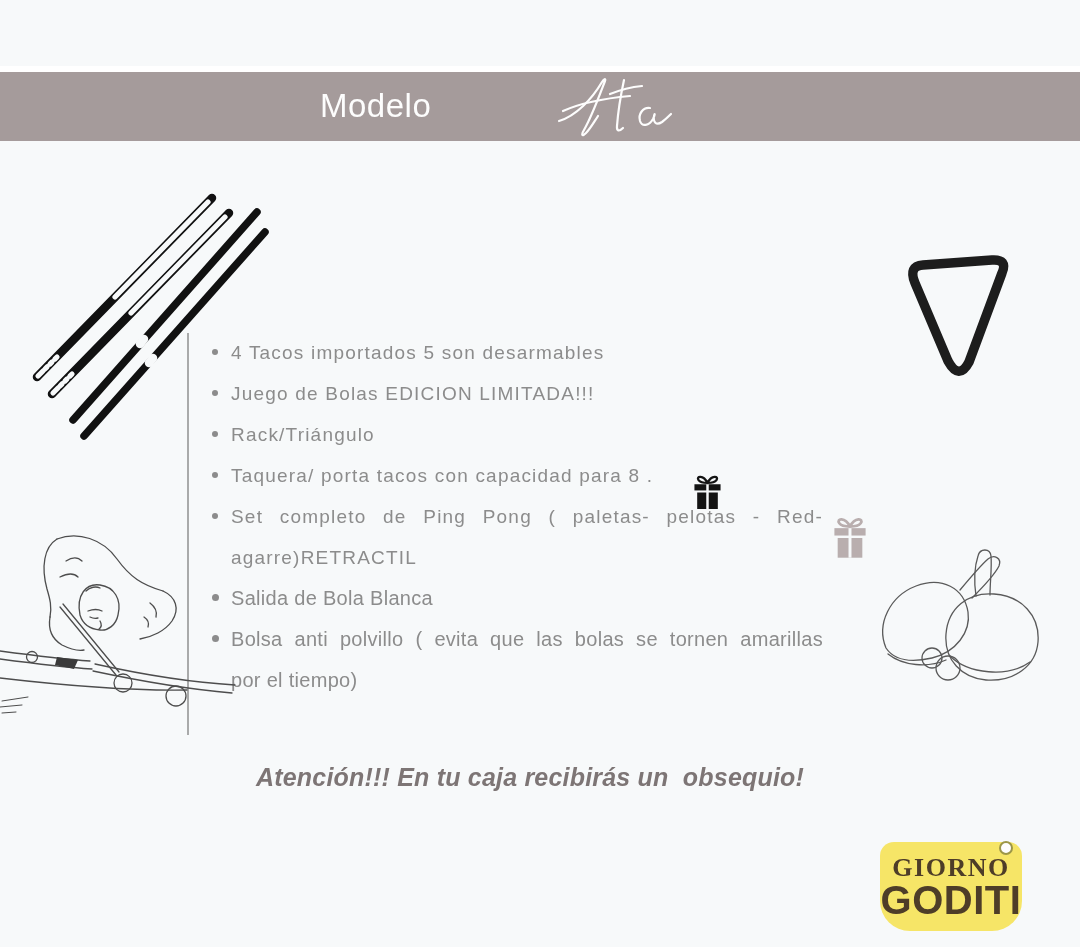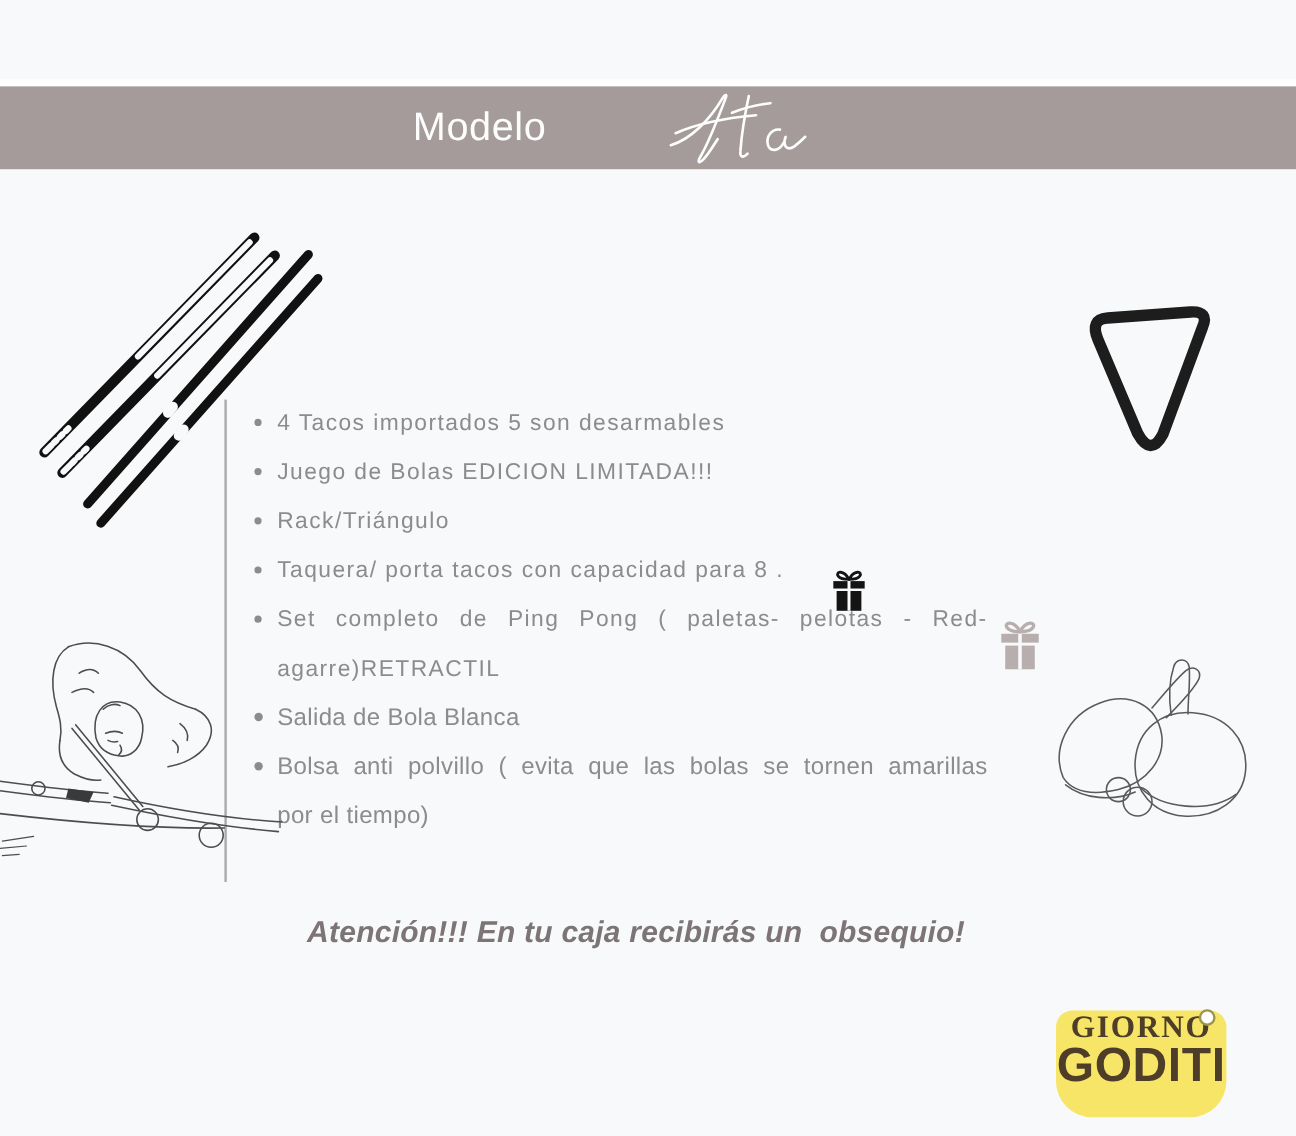--- a/index.html
+++ b/index.html
@@ -15,21 +15,21 @@
   
   .bar{position:absolute;left:0;width:1080px;background:var(--bar);}
   .bar1{top:0;height:66px;}
   .gap{position:absolute;left:0;top:66px;width:1080px;height:6px;background:#ffffff;}
   .bar2{top:72px;height:69px;}
   .page-title{position:absolute;left:30px;top:7px;font-size:41px;font-weight:400;
     color:var(--bar-text);letter-spacing:1px;}
   .subtitle{position:absolute;left:318px;top:27px;font-size:24px;font-weight:400;
     color:var(--bar-text);letter-spacing:.3px;white-space:pre;}
   .model-label{position:absolute;left:320px;top:15px;font-size:33px;font-weight:400;
-    color:var(--bar-text);letter-spacing:.5px;margin-left:24px;}
+    color:var(--bar-text);letter-spacing:.5px;}
   .signature{position:absolute;left:556px;top:3px;}
 
   
   .divider{position:absolute;left:187px;top:333px;width:2px;height:402px;
     background:var(--divider);opacity:.75;}
 
   
   .features{position:absolute;left:211px;top:332px;width:612px;list-style:none;}
   .features li{position:relative;padding-left:20px;font-size:19px;line-height:41px;
     letter-spacing:1.2px;color:var(--text);}
@@ -41,21 +41,21 @@
   .line-just{text-align:justify;text-align-last:justify;}
 
   
   .footer-note{position:absolute;left:190px;top:763px;width:680px;text-align:center;
     font-size:25px;font-weight:bold;font-style:italic;color:var(--footer-text);
     letter-spacing:.2px;white-space:pre;}
 
   
   .logo{position:absolute;left:880px;top:842px;width:142px;height:89px;
     background:var(--logo-bg);border-radius:14px 14px 30px 30px;text-align:center;
-    }
+    padding-top:12px;}
   .logo-line1{font-family:"Liberation Serif", serif;font-weight:bold;font-size:26px;
     letter-spacing:1.5px;color:var(--logo-text);line-height:28px;}
   .logo-line2{font-family:Liberation Sans, sans-serif;font-weight:800;font-size:40px;
     letter-spacing:.5px;color:var(--logo-text);line-height:36px;}
   .logo-tm{position:absolute;left:999px;top:841px;width:14px;height:14px;border-radius:50%;
     background:#fdfdfd;border:2px solid #9c9648;}
 
   
   .cues{position:absolute;left:18px;top:175px;}
   .rack{position:absolute;left:885px;top:242px;}

